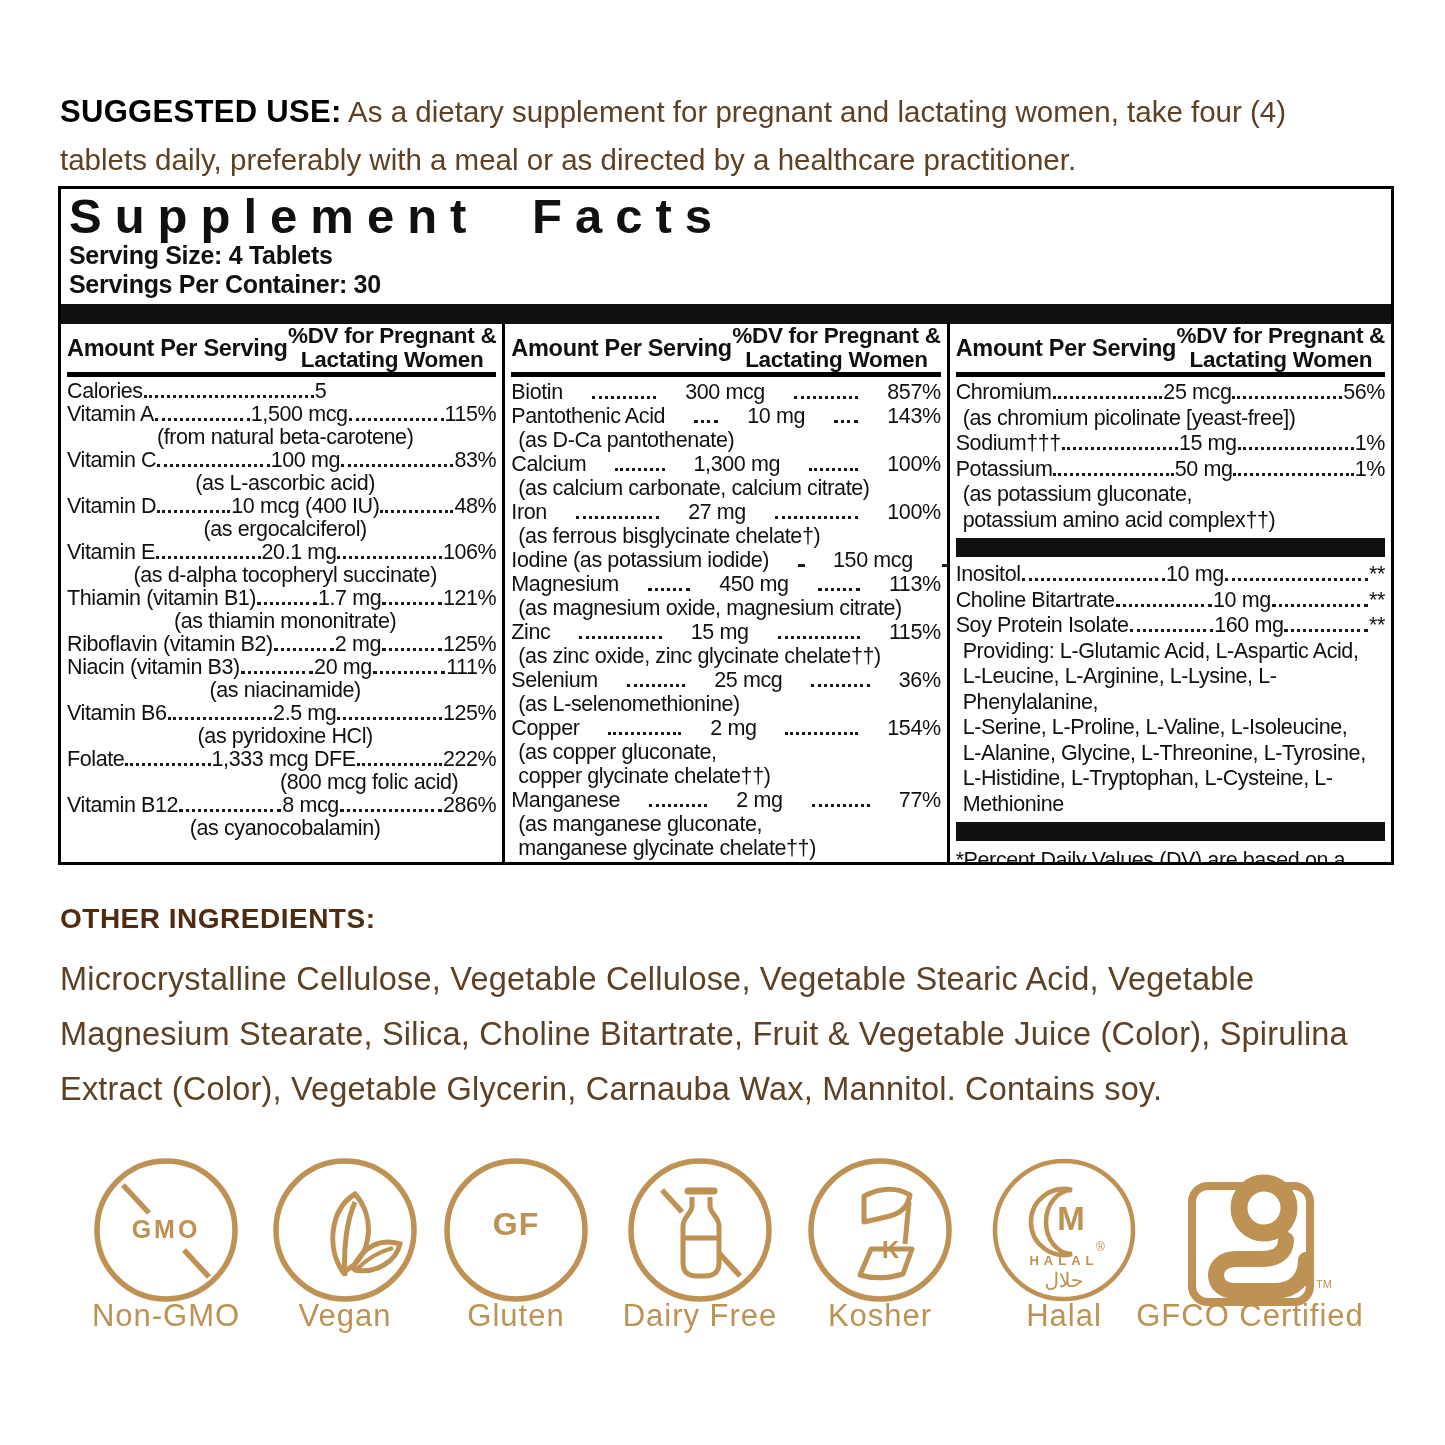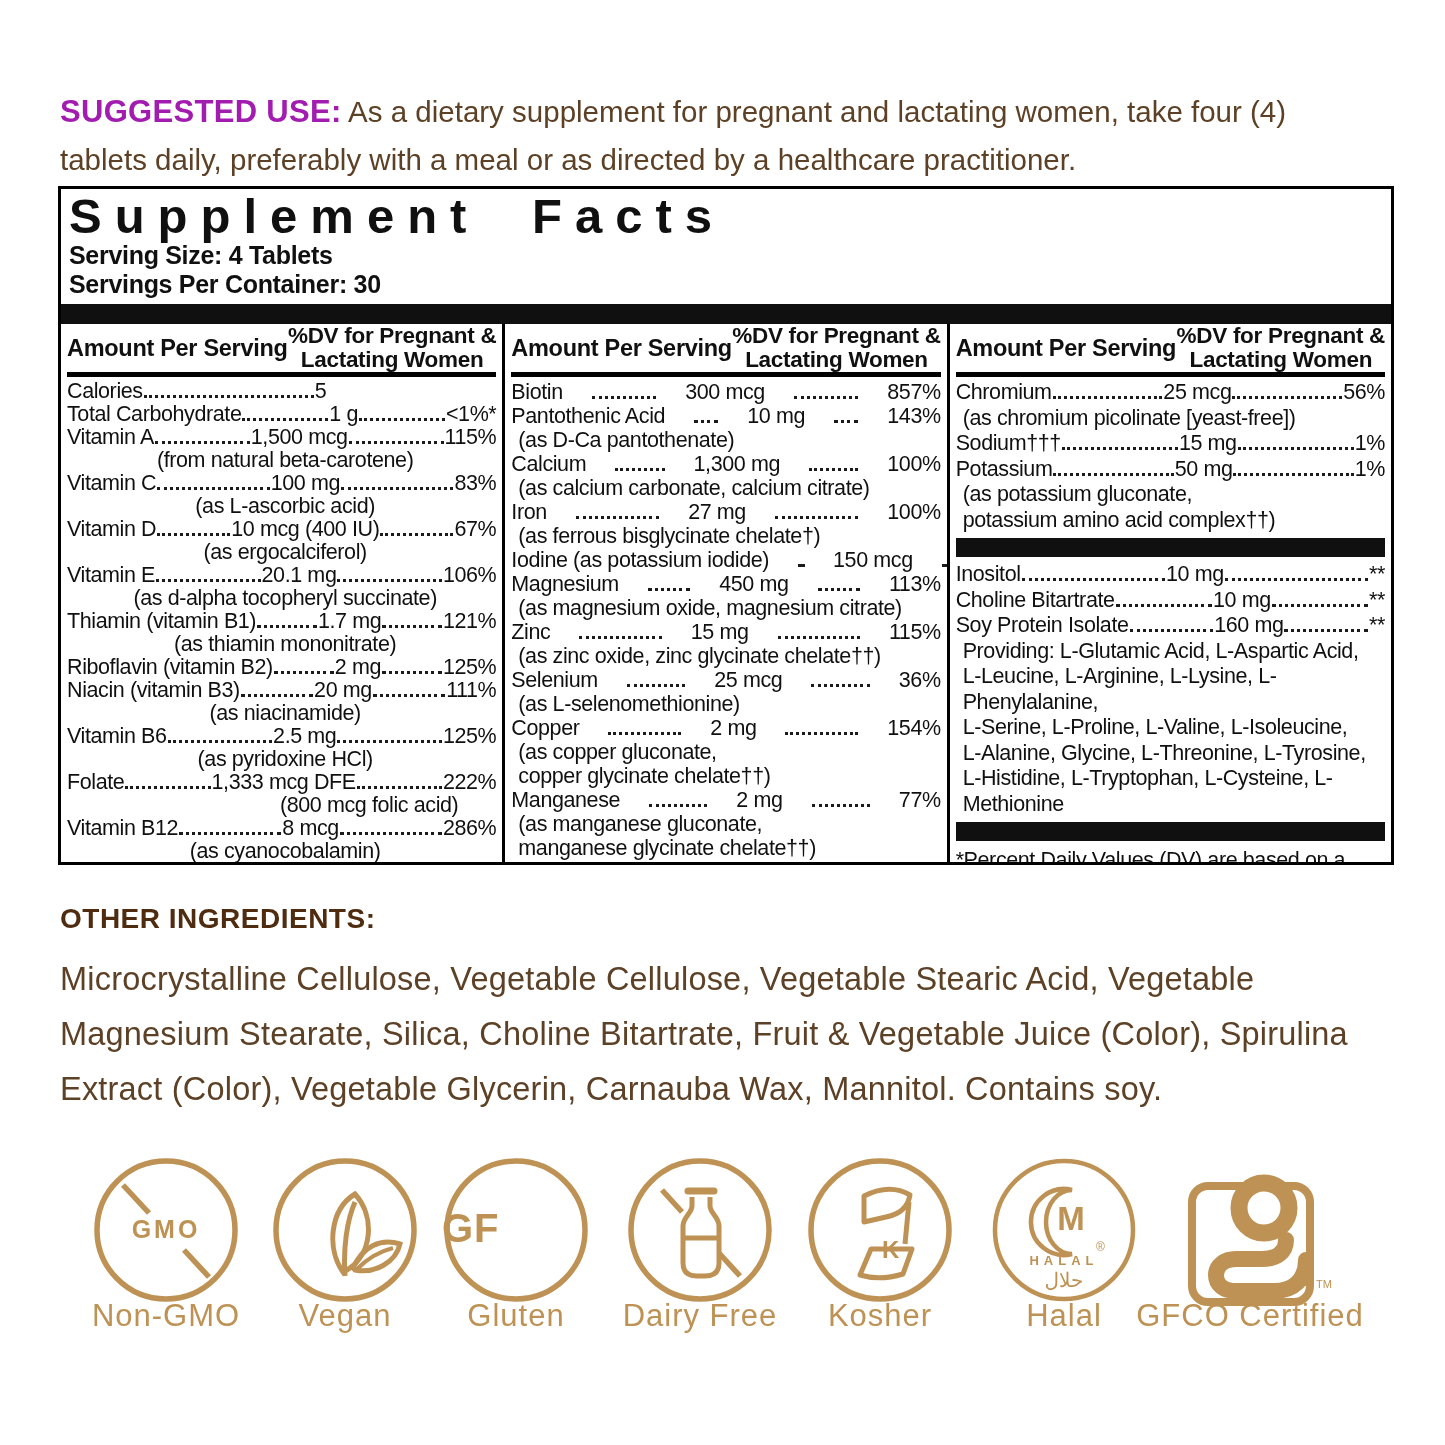--- a/index.html
+++ b/index.html
@@ -1,20 +1,20 @@
 <!DOCTYPE html>
 <html><head>
 <meta charset="utf-8">
 <style>
   html,body{margin:0;padding:0;background:#fff;}
   body{width:1445px;height:1445px;position:relative;font-family:"Liberation Sans",sans-serif;overflow:hidden;}
 
   
   .suggested{position:absolute;left:60px;top:58px;width:1300px;font-size:29.5px;line-height:48px;color:#5d4126;}
-  .suggested b{color:#a21caf;font-size:31px;letter-spacing:.3px;}
+  .suggested b{color:#000000;font-size:31px;letter-spacing:.3px;}
 
   
   .panel{position:absolute;left:58px;top:186px;width:1336px;height:679px;border:3px solid #000;box-sizing:border-box;overflow:hidden;color:#101010;}
   .ptitle{padding:2px 0 0 8px;font-size:49px;line-height:50px;font-weight:bold;letter-spacing:13px;word-spacing:26px;white-space:nowrap;}
   .pserv{padding-left:8px;font-size:25px;line-height:29px;font-weight:bold;letter-spacing:-.3px;}
   .topbar{height:20px;background:#101010;margin-top:5px;}
   .cols{display:flex;align-items:stretch;height:538px;}
   .col{flex:1;box-sizing:border-box;padding:0 6px;overflow:hidden;}
   .col.b{border-right:3px solid #000;}
   .colhead{height:48px;display:flex;justify-content:space-between;align-items:center;border-bottom:5px solid #000;}
@@ -38,21 +38,21 @@
   .oibody{position:absolute;left:60px;top:952px;width:1320px;font-size:32.5px;line-height:55px;color:#5d4126;letter-spacing:.2px;}
 
   
   .badges{position:absolute;left:0;top:1140px;width:1445px;height:240px;}
   .badge{position:absolute;top:1156px;width:148px;height:148px;}
   .badge{top:16px;}
   .bsvg{position:absolute;left:0;top:0;}
   .gold-stroke{stroke:#be9254;fill:none;}
   .glyph{position:absolute;color:#be9254;font-weight:bold;}
   .g-gmo{left:0;top:59px;width:100%;text-align:center;font-size:25px;letter-spacing:3px;}
-  .g-gf{left:0;top:50px;width:100%;font-size:40px;letter-spacing:1px;}
+  .g-gf{left:0;top:50px;width:100%;text-align:center;font-size:32px;letter-spacing:1px;}
   .g-k{left:76px;top:80px;font-size:24px;}
   .g-m{left:0;top:44px;width:100%;text-align:center;padding-left:14px;box-sizing:border-box;font-size:33px;}
   .g-halal{left:0;top:97px;width:100%;text-align:center;font-size:13px;letter-spacing:5px;}
   .g-arabic{left:0;top:112px;width:100%;text-align:center;font-size:20px;font-weight:normal;}
   .g-reg{left:106px;top:84px;font-size:12px;font-weight:normal;}
   .g-tm{left:136px;top:122px;font-size:11px;font-weight:normal;}
   .blabel{position:absolute;top:158px;transform:translateX(-50%);color:#bd9254;font-size:31px;letter-spacing:1px;white-space:nowrap;}
 </style>
 </head>
 <body>
@@ -71,48 +71,41 @@
         <span class="hr"><span>%DV for Pregnant &amp;</span><br><span>Lactating Women</span></span>
       </div>
       <div class="rows">
           <div class="r rline">
             <span class="n">Calories</span>
             <span class="lead"></span>
             <span class="a">5</span>
             <span class="sp"></span>
           </div>
           <div class="r rline">
-            <span class="n">Total Carbohydrate</span>
-            <span class="lead"></span>
-            <span class="a">1 g</span>
-            <span class="lead"></span>
-            <span class="p">&lt;1%*</span>
-          </div>
-          <div class="r rline">
             <span class="n">Vitamin A</span>
             <span class="lead"></span>
             <span class="a">1,500 mcg</span>
             <span class="lead"></span>
             <span class="p">115%</span>
           </div>
           <div class="sub rline">(from natural beta-carotene)</div>
           <div class="r rline">
             <span class="n">Vitamin C</span>
             <span class="lead"></span>
             <span class="a">100 mg</span>
             <span class="lead"></span>
             <span class="p">83%</span>
           </div>
           <div class="sub rline">(as L-ascorbic acid)</div>
           <div class="r rline">
             <span class="n">Vitamin D</span>
             <span class="lead"></span>
             <span class="a">10 mcg (400 IU)</span>
             <span class="lead"></span>
-            <span class="p">67%</span>
+            <span class="p">48%</span>
           </div>
           <div class="sub rline">(as ergocalciferol)</div>
           <div class="r rline">
             <span class="n">Vitamin E</span>
             <span class="lead"></span>
             <span class="a">20.1 mg</span>
             <span class="lead"></span>
             <span class="p">106%</span>
           </div>
           <div class="sub rline">(as d-alpha tocopheryl succinate)</div>

